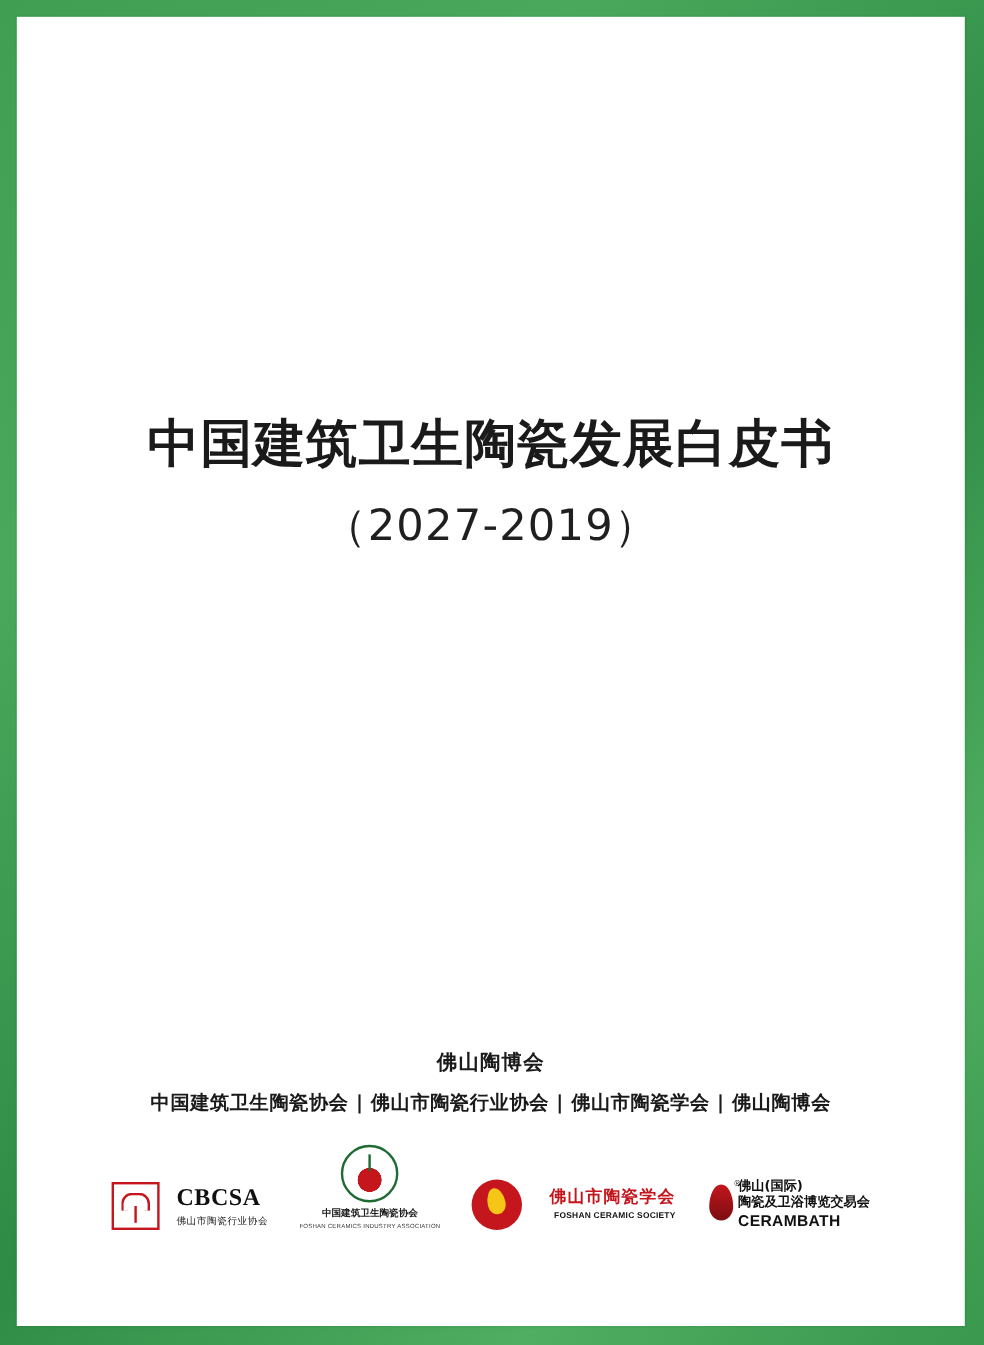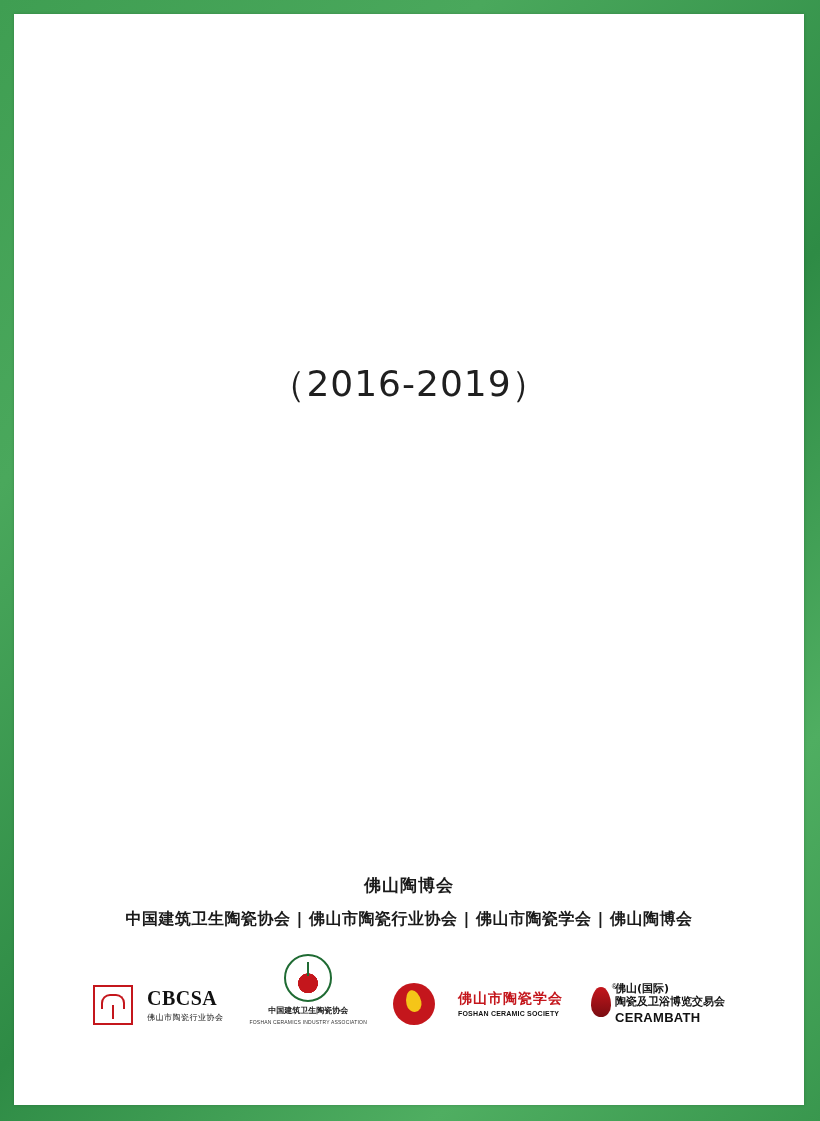--- a/index.html
+++ b/index.html
@@ -186,21 +186,21 @@
   }
   .logo-fcs .mark:before {
     content: "";
     position: absolute;
     left: 13px; top: 7px;
     width: 15px; height: 22px;
     background: #f5c518;
     border-radius: 50% 50% 50% 50% / 60% 60% 40% 40%;
     transform: rotate(-12deg);
   }
-  .logo-fcs .txt { text-align: left; margin-left: 16px; }
+  .logo-fcs .txt { text-align: right; margin-left: 16px; }
   .logo-fcs .cn {
     font-family: "DejaVu Sans", sans-serif;
     font-size: 14px;
     font-weight: 700;
     color: #c4161c;
     letter-spacing: 1px;
     line-height: 1.1;
   }
   .logo-fcs .en {
     font-family: "Liberation Sans", sans-serif;
@@ -255,21 +255,22 @@
     margin-top: 1px;
   }
 </style>
 </head>
 <body>
 
 <div class="page-frame">
   <div class="page-sheet">
 
     <div class="title-block">
-      <div class="doc-subtitle">（2016-2019）</div>
+      <h1 class="doc-title">中国建筑卫生陶瓷发展白皮书</h1>
+      <div class="doc-subtitle">（2027-2019）</div>
     </div>
 
     <div class="publisher-block">
       <div class="publish-label">佛山陶博会</div>
       <div class="publisher-line">中国建筑卫生陶瓷协会 | 佛山市陶瓷行业协会 | 佛山市陶瓷学会 | 佛山陶博会</div>
 
       <div class="logo-row">
 
         <div class="logo logo-cbcsa">
           <div class="mark"></div>

